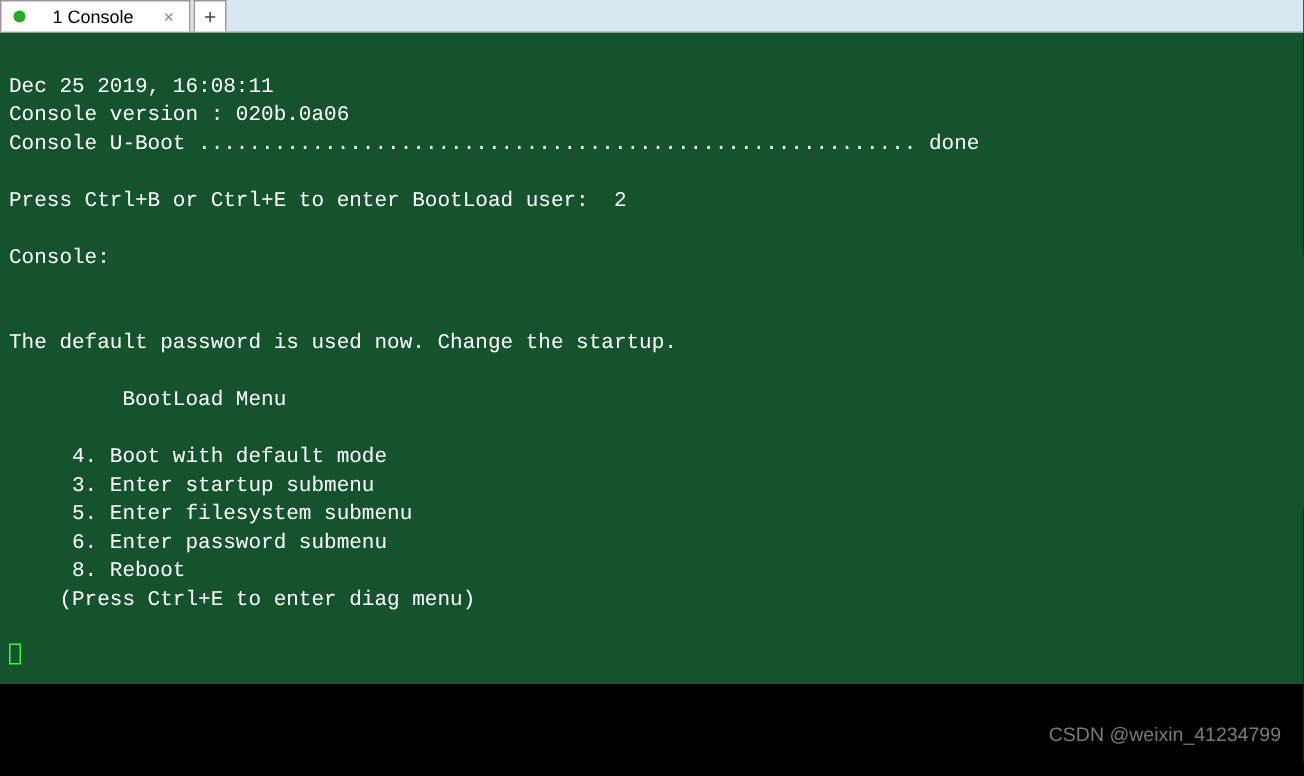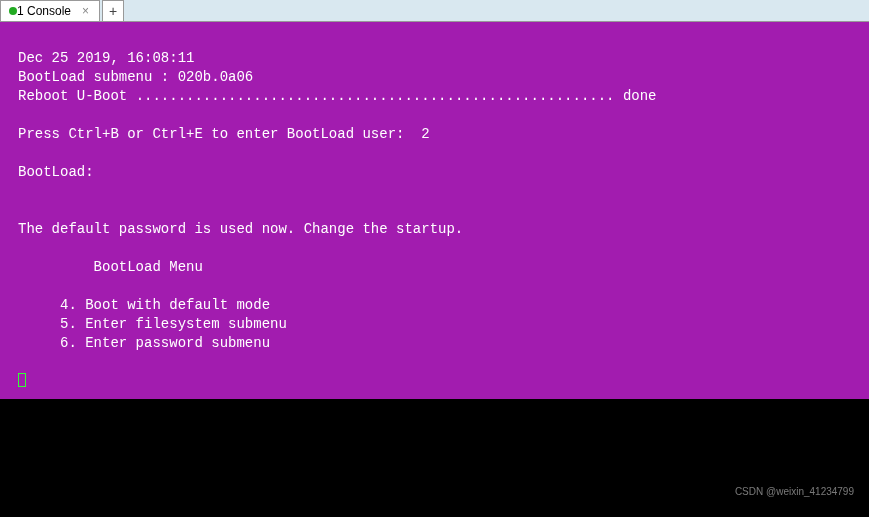--- a/index.html
+++ b/index.html
@@ -22,21 +22,21 @@
       align-items: stretch;
       border-bottom: 1px solid #999;
     }
     .tab {
       background: #fff;
       border: 1px solid #999;
       border-bottom: none;
       padding: 2px 8px;
       display: flex;
       align-items: center;
-      gap: 0;
+      gap: 18px;
       font-family: Arial, sans-serif;
       font-size: 12px;
       color: #000;
       min-width: 100px;
     }
     .tab-dot {
       width: 8px;
       height: 8px;
       border-radius: 50%;
       background: #22aa22;
@@ -59,68 +59,68 @@
       display: flex;
       align-items: center;
       justify-content: center;
       font-family: Arial, sans-serif;
       font-size: 14px;
       color: #444;
       cursor: pointer;
       margin-left: 2px;
     }
     .terminal {
-      background: #a21caf;
-      padding: 8px 18px;
+      background: #14532d;
+      padding: 8px 6px;
       font-size: 14px;
       line-height: 19px;
       white-space: pre;
       font-family: "Consolas", "Courier New", monospace;
     }
     .cursor {
       display: inline-block;
       width: 8px;
       height: 14px;
       border: 1px solid #3f3;
       vertical-align: middle;
       margin-top: -2px;
     }
     .watermark {
       position: absolute;
       bottom: 20px;
       right: 15px;
       color: rgba(200, 200, 200, 0.6);
       font-family: Arial, sans-serif;
-      font-size: 10px;
+      font-size: 13px;
     }
   </style>
 </head>
 <body>
 
 <div class="tab-bar">
   <div class="tab">
     <span class="tab-dot"></span>
     <span class="tab-label">1 Console</span>
     <span class="tab-close">×</span>
   </div>
   <div class="new-tab">
     <span>+</span>
   </div>
 </div>
 
 <div class="terminal">
-<div>Dec 25 2019, 16:08:11</div><span>BootLoad submenu : </span><span>020b.0a06</span>
-<span>Reboot U-Boot </span><span>.........................................................</span><span> done</span>
+<div>Dec 25 2019, 16:08:11</div><span>Console version : </span><span>020b.0a06</span>
+<span>Console U-Boot </span><span>.........................................................</span><span> done</span>
 
 <span>Press Ctrl+B or Ctrl+E to enter BootLoad user:  </span><span>2</span>
 
-<span>BootLoad:</span>
+<span>Console:</span>
 
 
 <span>The default password is used now. Change the startup.</span>
 
 <span>         BootLoad Menu</span>
 
-<div>     4. Boot with default mode</div><div>     5. Enter filesystem submenu</div><div>     6. Enter password submenu</div>
+<div>     4. Boot with default mode</div><div>     3. Enter startup submenu</div><div>     5. Enter filesystem submenu</div><div>     6. Enter password submenu</div><div>     8. Reboot</div><div>    (Press Ctrl+E to enter diag menu)</div>
 <span class="cursor"></span>
 </div>
 
 <div class="watermark">CSDN @weixin_41234799</div>
 
 </body></html>

